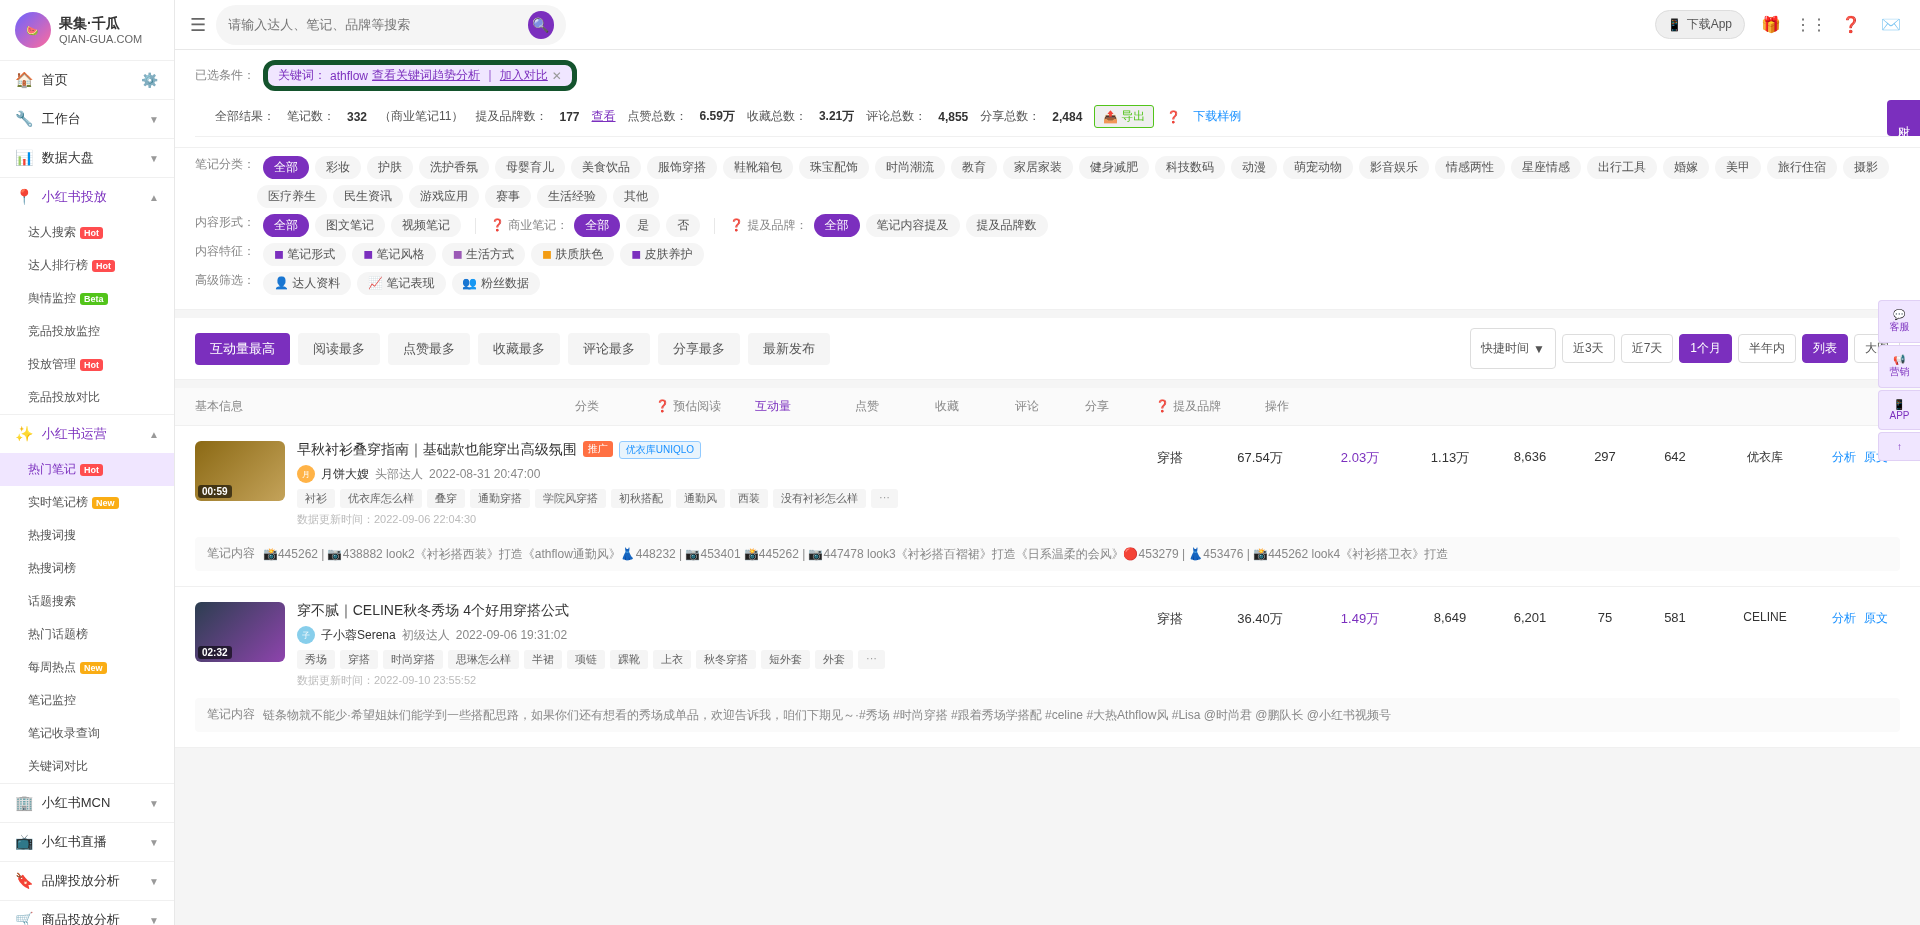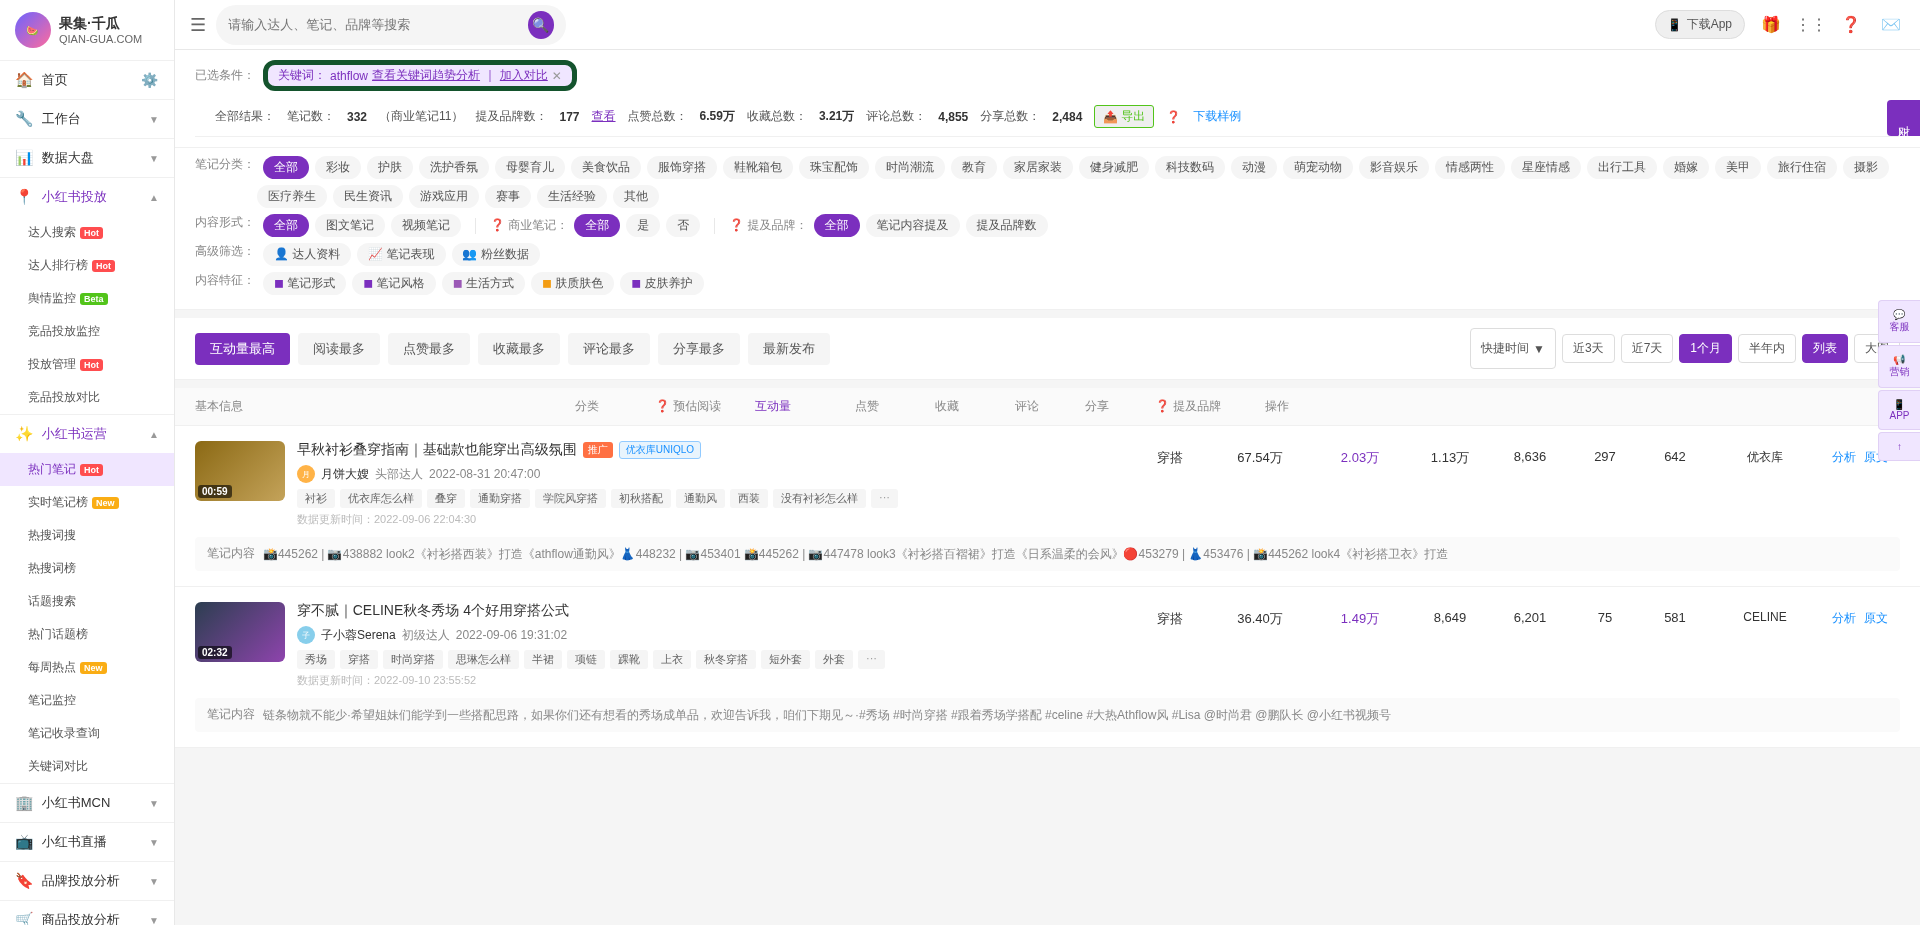--- a/index.html
+++ b/index.html
@@ -69,21 +69,21 @@
 
     
     .content-table-section { background: #fff; margin-top: 8px; }
 
     
     .card-row { background: #fff; border-bottom: 1px solid #f0f0f0; padding: 15px 20px; }
     .thumb { width: 90px; height: 60px; background: #ddd; border-radius: 6px; overflow: hidden; flex-shrink: 0; position: relative; font-size: 10px; color: white; display: flex; align-items: flex-end; padding: 3px; font-weight: bold; }
     .thumb-img1 { background: linear-gradient(135deg, #8B6914, #C4A35A); }
     .thumb-img2 { background: linear-gradient(135deg, #2c3e50, #8e44ad); border-radius: 6px; }
     .duration-badge { background: rgba(0,0,0,0.6); border-radius: 3px; padding: 1px 4px; font-size: 10px; }
-    .card-title { font-size: 14px; color: #333; font-weight: 500; margin-bottom: 6px; display: flex; align-items: center; gap: 6px; }
+    .card-title { font-size: 14px; color: #333; font-weight: 500; margin-bottom: 6px; display: flex; align-items: flex-start; gap: 6px; }
     .promo-tag { background: #ff7043; color: white; font-size: 10px; padding: 1px 5px; border-radius: 3px; }
     .brand-tag { background: #e8f4fd; color: #1890ff; border: 1px solid #91caff; font-size: 10px; padding: 1px 6px; border-radius: 3px; }
     .author-row { display: flex; align-items: center; gap: 6px; font-size: 12px; color: #888; margin-bottom: 6px; }
     .author-avatar { width: 18px; height: 18px; border-radius: 50%; background: #ffb347; display: flex; align-items: center; justify-content: center; font-size: 8px; color: white; }
     .tags-row { display: flex; flex-wrap: wrap; gap: 5px; margin-bottom: 4px; }
     .tag { background: #f5f5f5; color: #666; font-size: 11px; padding: 2px 8px; border-radius: 3px; cursor: pointer; }
     .tag-more { color: #999; }
     .update-time { font-size: 11px; color: #bbb; }
     .metric-val { font-size: 13px; color: #333; text-align: center; padding-top: 8px; }
     .metric-val.blue { color: #7B2FBE; font-weight: normal; }
@@ -376,51 +376,51 @@
             <span style="color:#999;">❓</span>
             提及品牌：
           </span>
           <span class="filter-tag active">全部</span>
           <span class="filter-tag">笔记内容提及</span>
           <span class="filter-tag">提及品牌数</span>
         </div>
       </div>
 
       <div class="inline-filter" style="margin-top:6px;">
+        <span class="filter-label">内容特征：</span>
+        <div class="filter-tags-wrap">
+          <span class="filter-tag">
+            <span style="color:#7B2FBE;">◼</span> 笔记形式
+          </span>
+          <span class="filter-tag">
+            <span style="color:#7B2FBE;">◼</span> 笔记风格
+          </span>
+          <span class="filter-tag">
+            <span style="color:#9B59B6;">◼</span> 生活方式
+          </span>
+          <span class="filter-tag">
+            <span style="color:#F39C12;">◼</span> 肤质肤色
+          </span>
+          <span class="filter-tag">
+            <span style="color:#7B2FBE;">◼</span> 皮肤养护
+          </span>
+        </div>
+      </div>
+
+      <div class="inline-filter" style="margin-top:6px;">
         <span class="filter-label">高级筛选：</span>
         <div class="filter-tags-wrap">
           <span class="filter-tag">
             <span style="color:#7B2FBE;">👤</span> 达人资料
           </span>
           <span class="filter-tag">
             <span style="color:#7B2FBE;">📈</span> 笔记表现
           </span>
           <span class="filter-tag">
             <span style="color:#7B2FBE;">👥</span> 粉丝数据
-          </span>
-        </div>
-      </div>
-
-      <div class="inline-filter" style="margin-top:6px;">
-        <span class="filter-label">内容特征：</span>
-        <div class="filter-tags-wrap">
-          <span class="filter-tag">
-            <span style="color:#7B2FBE;">◼</span> 笔记形式
-          </span>
-          <span class="filter-tag">
-            <span style="color:#7B2FBE;">◼</span> 笔记风格
-          </span>
-          <span class="filter-tag">
-            <span style="color:#9B59B6;">◼</span> 生活方式
-          </span>
-          <span class="filter-tag">
-            <span style="color:#F39C12;">◼</span> 肤质肤色
-          </span>
-          <span class="filter-tag">
-            <span style="color:#7B2FBE;">◼</span> 皮肤养护
           </span>
         </div>
       </div>
     </div>
 
     <div class="sort-bar">
       <span class="sort-tab active">互动量最高</span>
       <span class="sort-tab">阅读最多</span>
       <span class="sort-tab">点赞最多</span>
       <span class="sort-tab">收藏最多</span>

